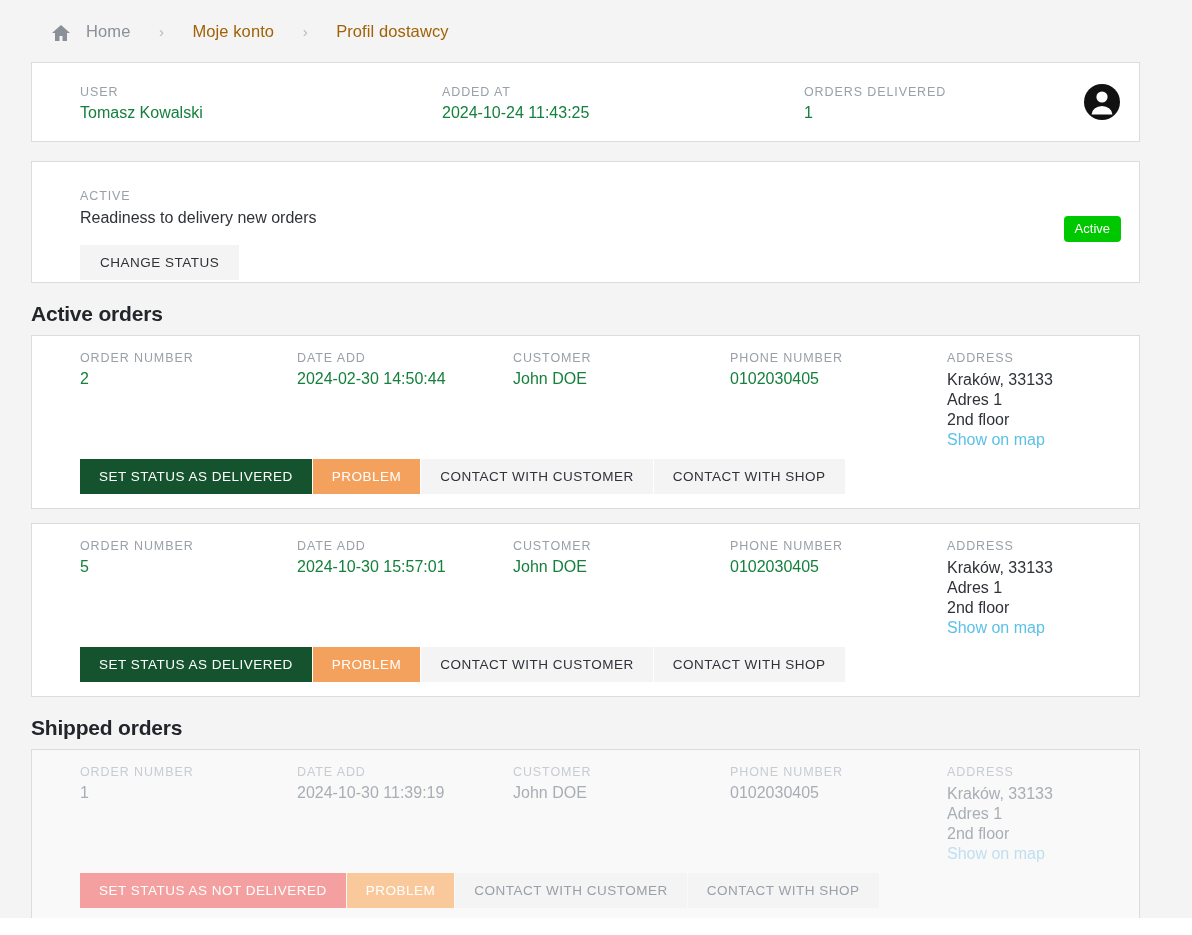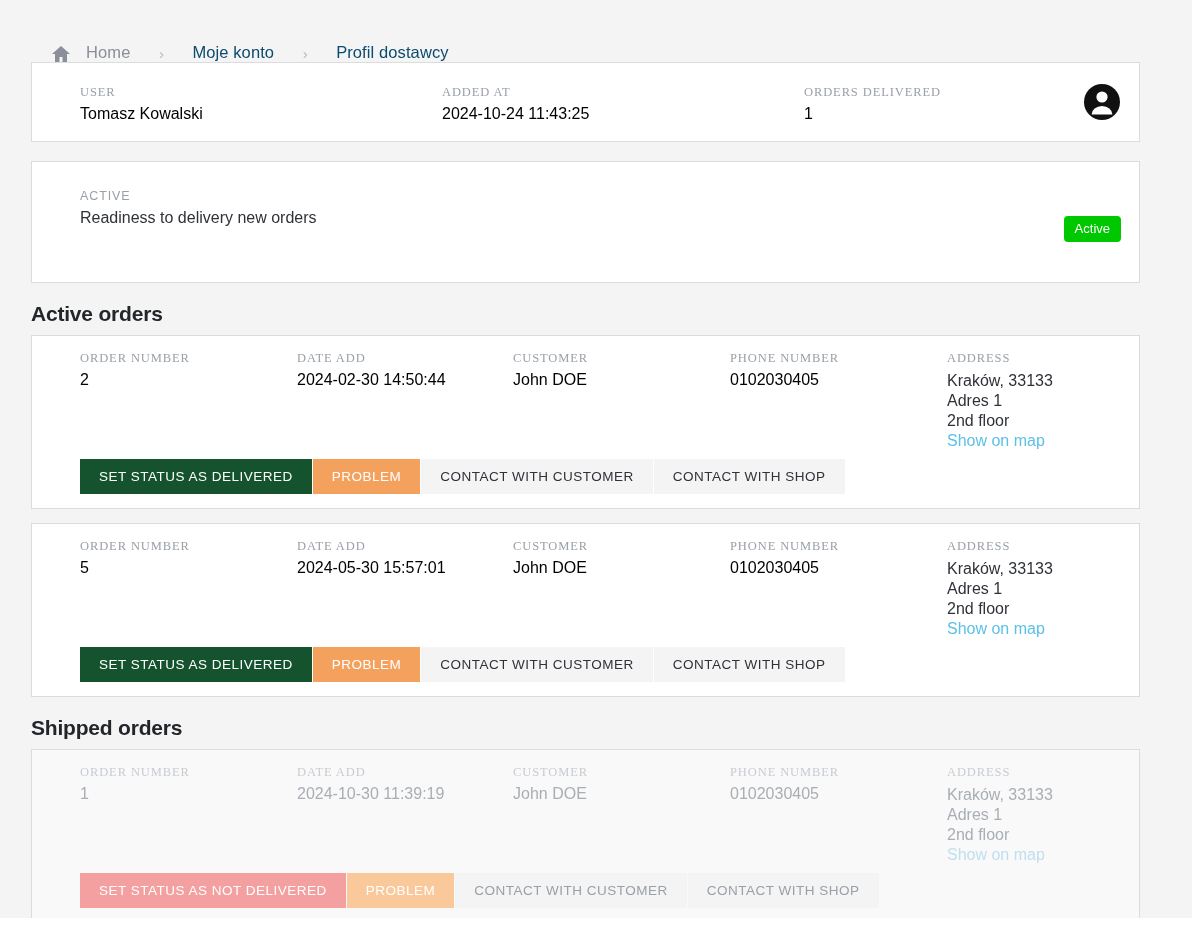--- a/index.html
+++ b/index.html
@@ -16,28 +16,28 @@
   .page {
     position: relative;
     width: 1192px;
     height: 935px;
     background: #f4f4f4;
   }
 
   
   .breadcrumb {
     display: flex;
-    align-items: flex-end;
+    align-items: center;
     height: 62px;
     padding: 0 0 0 50px;
     gap: 0;
   }
   .crumb {
     font-size: 16.5px;
-    color: #0c4a6e;
+    color: #a16207;
     letter-spacing: 0.1px;
     white-space: nowrap;
   }
   .crumb.home-crumb { color: #8a8f98; }
   .crumb-sep {
     color: #b3b7bd;
     font-size: 15px;
     padding: 0 0 0 0;
     width: 62px;
     text-align: center;
@@ -75,25 +75,24 @@
     display: flex;
     flex-direction: column;
     justify-content: center;
   }
   .field-label {
     font-size: 12.5px;
     letter-spacing: 0.9px;
     color: #9aa0a8;
     text-transform: uppercase;
     margin-bottom: 5px;
-    font-family: Liberation Serif, serif;
   }
   .field-value {
     font-size: 16px;
-    color: #000000;
+    color: #15803d;
   }
   .user-card .col-user   { position: absolute; left: 48px;  top: 22px; }
   .user-card .col-added  { position: absolute; left: 410px; top: 22px; }
   .user-card .col-orders { position: absolute; left: 772px; top: 22px; }
   .avatar {
     position: absolute;
     right: 18px;
     top: 50%;
     transform: translateY(-50%);
     width: 38px;
@@ -253,20 +252,21 @@
         <circle cx="19" cy="19" r="18" fill="#111111"></circle>
         <circle cx="19" cy="14" r="5.6" fill="#ffffff"></circle>
         <path d="M8.6 31.5 a10.4 8.6 0 0 1 20.8 0 Z" fill="#ffffff"></path>
       </svg>
     </span>
   </div>
 
   <div class="card status-card">
     <div class="status-label">ACTIVE</div>
     <div class="status-text">Readiness to delivery new orders</div>
+    <button class="btn btn-grey change-status-btn">CHANGE STATUS</button>
     <span class="badge">Active</span>
   </div>
 
   <h2 class="section-title">Active orders</h2>
 
   <div class="card order-card">
     <div class="order-grid">
       <div class="field oc oc-order">
         <span class="field-label">ORDER NUMBER</span>
         <span class="field-value">2</span>
@@ -300,21 +300,21 @@
   </div>
 
   <div class="card order-card" style="margin-top:14px;">
     <div class="order-grid">
       <div class="field oc oc-order">
         <span class="field-label">ORDER NUMBER</span>
         <span class="field-value">5</span>
       </div>
       <div class="field oc oc-date">
         <span class="field-label">DATE ADD</span>
-        <span class="field-value">2024-05-30 15:57:01</span>
+        <span class="field-value">2024-10-30 15:57:01</span>
       </div>
       <div class="field oc oc-cust">
         <span class="field-label">CUSTOMER</span>
         <span class="field-value">John DOE</span>
       </div>
       <div class="field oc oc-phone">
         <span class="field-label">PHONE NUMBER</span>
         <span class="field-value">0102030405</span>
       </div>
       <div class="field oc oc-addr">

